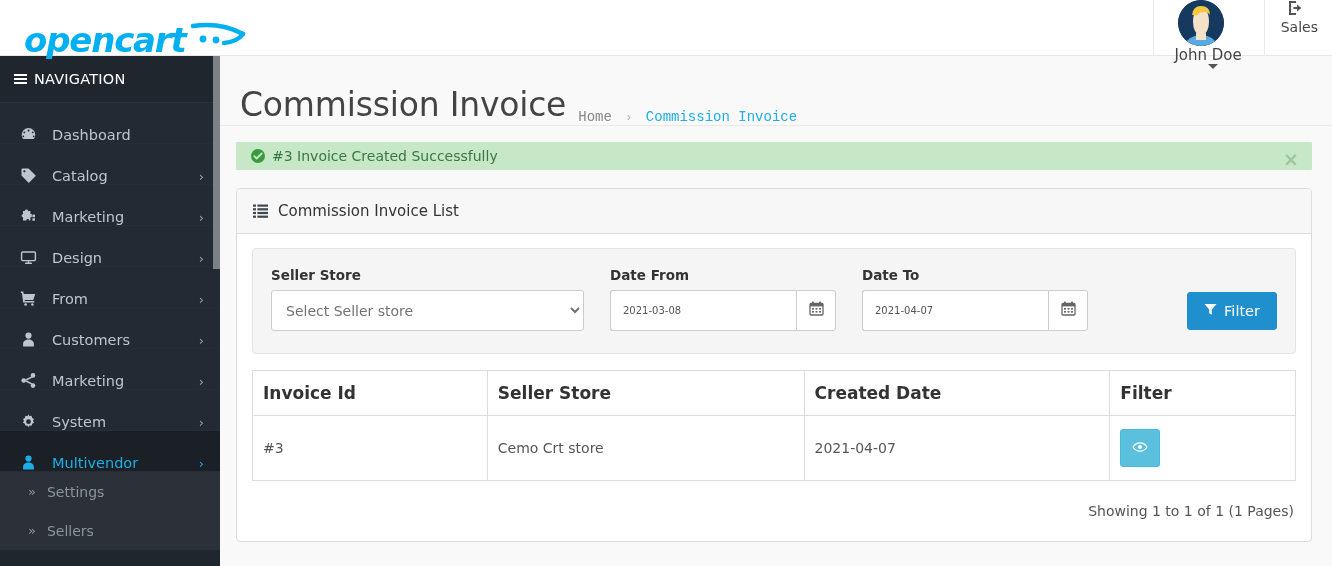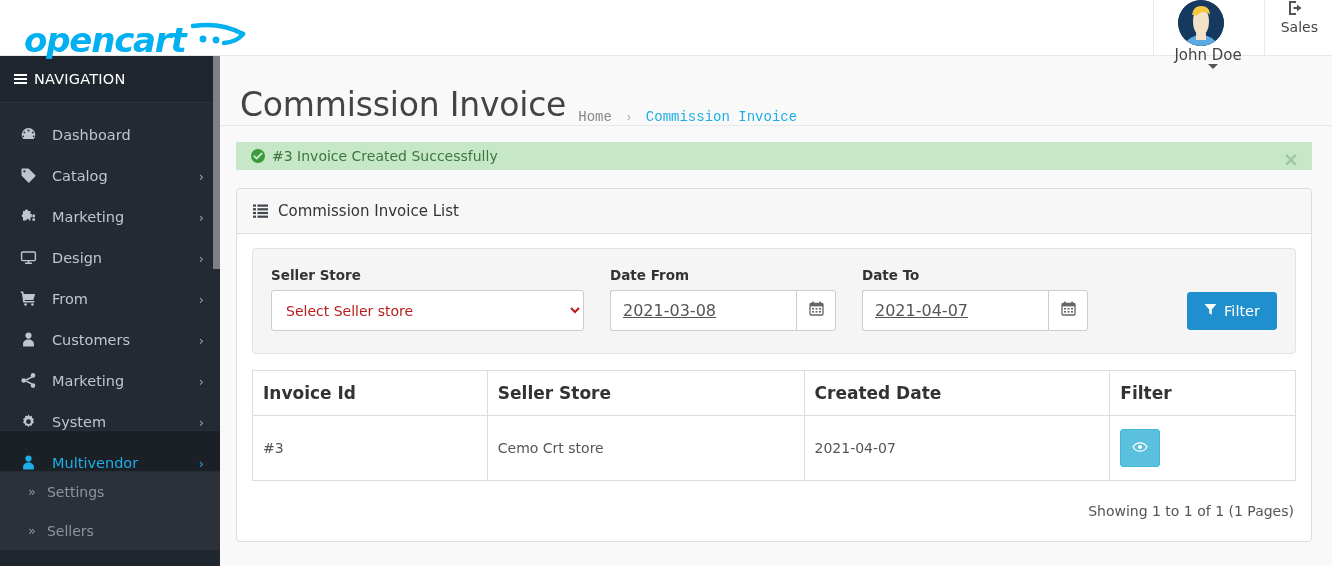--- a/index.html
+++ b/index.html
@@ -180,34 +180,33 @@
     display: flex; align-items: flex-start;
   }
   .fld { margin-right: 26px; }
   .fld-label {
     font-size: 13.5px; font-weight: bold; color: #333;
     display: block; margin-bottom: 7px;
   }
   select.seller-select {
     width: 313px; height: 41px;
     padding: 6px 10px;
-    font-size: 14px; color: #b91c1c;
+    font-size: 14px; color: #737373;
     border: 1px solid #ccc; border-radius: 3px;
     background: #fff;
     font-family: "DejaVu Sans","Liberation Sans",sans-serif;
   }
   .date-group { display: flex; }
   .date-group input {
     width: 186px; height: 41px;
     border: 1px solid #ccc; border-right: none;
     border-radius: 3px 0 0 3px;
-    padding: 6px 12px; font-size: 16px; color: #555;
+    padding: 6px 12px; font-size: 10px; color: #555;
     background: #fff;
     font-family: "DejaVu Sans","Liberation Sans",sans-serif;
-    text-decoration: underline;
   }
   .date-btn {
     width: 40px; height: 41px;
     border: 1px solid #ccc;
     border-radius: 0 3px 3px 0;
     background: #fff;
     display: flex; align-items: center; justify-content: center;
     cursor: pointer;
   }
   #filter-btn {

